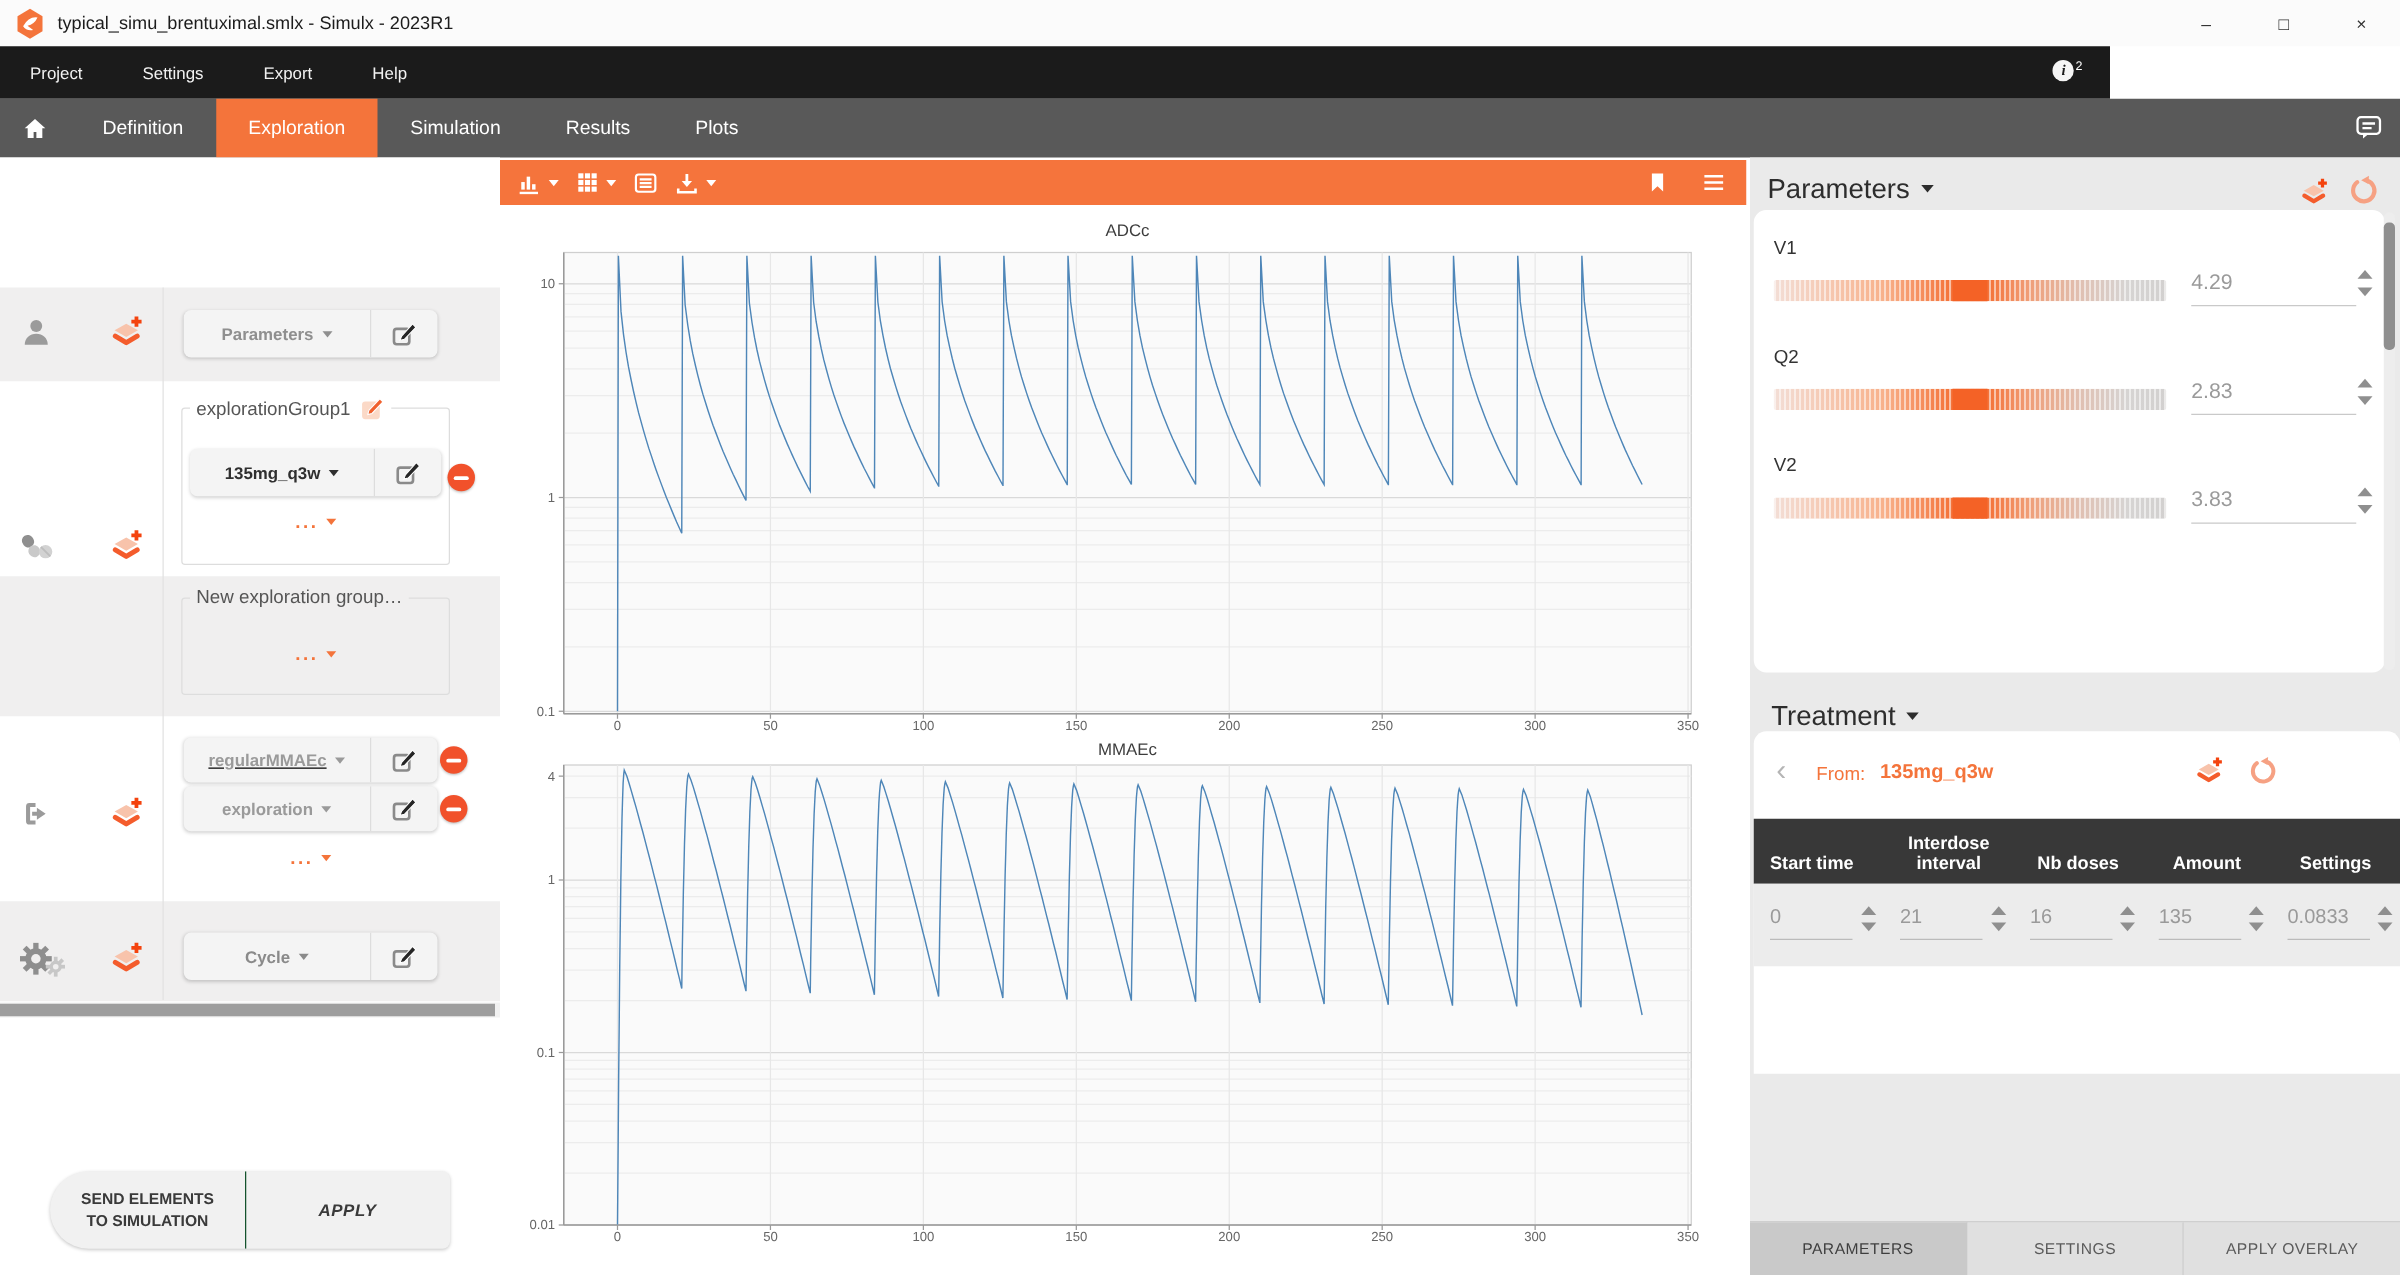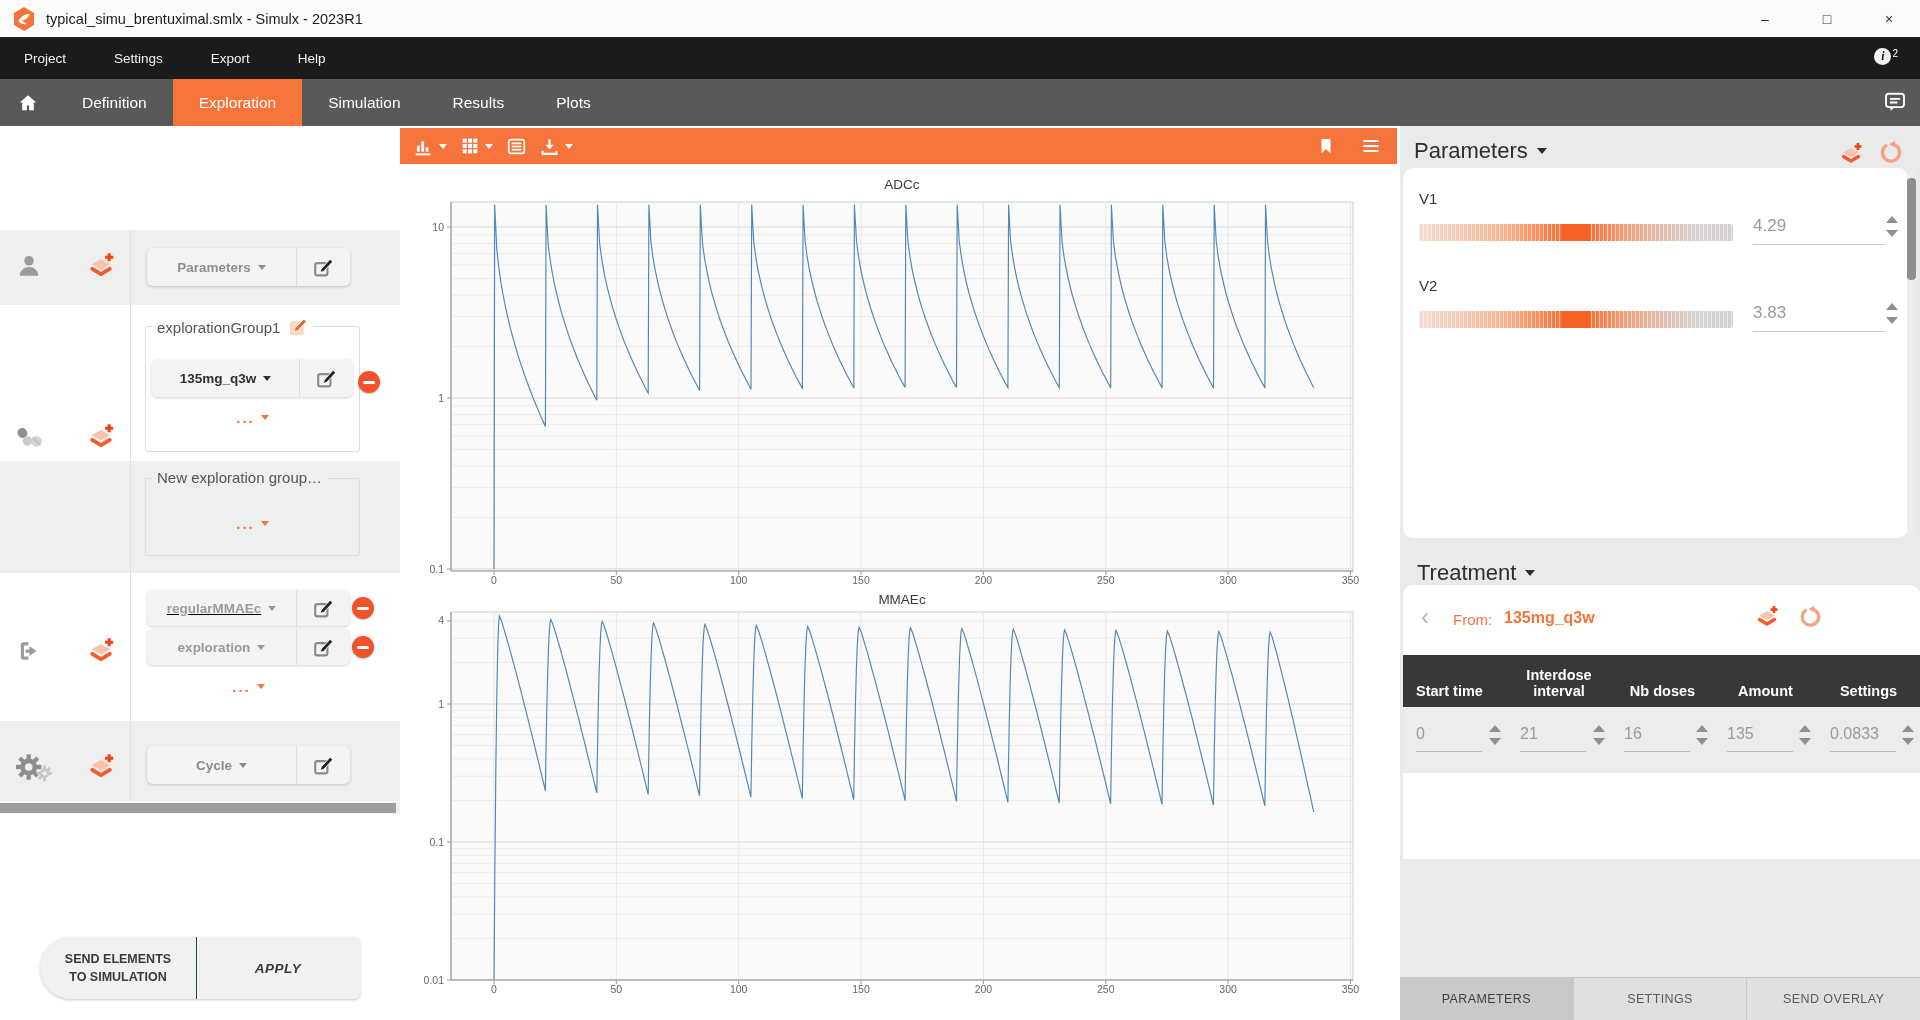--- a/index.html
+++ b/index.html
@@ -7,21 +7,21 @@
   #app{position:relative;width:1920px;height:1020px;background:#fff;overflow:hidden;padding-left:24px;}
 
   
   #titlebar{position:absolute;left:0;top:0;width:1920px;height:37px;background:#fbfbfb;display:flex;align-items:center;}
   #titlebar .logo{margin-left:12px;width:24px;height:26px;}
   #titlebar .wtitle{margin-left:10px;font-size:14.5px;color:#1c1c1c;}
   #wincontrols{position:absolute;right:0;top:0;height:37px;display:flex;}
   #wincontrols span{width:62px;height:37px;display:flex;align-items:center;justify-content:center;font-size:14px;color:#333;}
 
   
-  #menubar{position:absolute;left:0;top:37px;width:1920px;height:42px;background:#1b1b1b;display:flex;align-items:center;}
+  #menubar{position:absolute;left:0;top:37px;width:1688px;height:42px;background:#1b1b1b;display:flex;align-items:center;}
   #menubar .mitem{color:#f2f2f2;font-size:13.5px;padding:0 24px;height:42px;display:flex;align-items:center;cursor:default;}
   #menubar .info{position:absolute;right:22px;top:11px;display:flex;align-items:flex-start;}
   #menubar .info .circ{width:17px;height:17px;border-radius:50%;background:#f5f5f5;color:#1b1b1b;font-size:12px;font-weight:bold;display:flex;align-items:center;justify-content:center;font-family:"Liberation Serif",serif;font-style:italic;}
   #menubar .info .cnt{color:#fff;font-size:10px;margin-left:1px;}
 
   
   #tabbar{position:absolute;left:0;top:79px;width:1920px;height:47px;background:#595959;display:flex;align-items:stretch;}
   #tabbar .home{width:56px;display:flex;align-items:center;justify-content:center;}
   #tabbar .tab{padding:0 26px;display:flex;align-items:center;color:#fff;font-size:15.5px;cursor:default;}
   #tabbar .tab.active{background:#f4743b;}
@@ -573,20 +573,31 @@
         <div class="slider">
             <div class="handle"></div>
           </div>
         <div class="pvalue"><span>4.29</span></div>
         <div class="spinners" style="right:10px;top:36px;">
             <span class="sp-up"></span>
             <span class="sp-dn"></span>
           </div>
       </div>
 
+      <div class="param-row">
+        <span class="plabel">Q2</span>
+        <div class="slider">
+            <div class="handle"></div>
+          </div>
+        <div class="pvalue"><span>2.83</span></div>
+        <div class="spinners" style="right:10px;top:36px;">
+            <span class="sp-up"></span>
+            <span class="sp-dn"></span>
+          </div>
+      </div>
 
       <div class="param-row">
         <span class="plabel">V2</span>
         <div class="slider">
             <div class="handle"></div>
           </div>
         <div class="pvalue"><span>3.83</span></div>
         <div class="spinners" style="right:10px;top:36px;">
             <span class="sp-up"></span>
             <span class="sp-dn"></span>
@@ -663,17 +674,17 @@
               <span class="sp-up"></span>
               <span class="sp-dn"></span>
             </span>
         </span>
       </div>
     </div>
 
     <div id="rtabs">
       <span class="rtab active">PARAMETERS</span>
       <span class="rtab">SETTINGS</span>
-      <span class="rtab">SEND OVERLAY</span>
+      <span class="rtab">APPLY OVERLAY</span>
     </div>
   </div>
 
 </div>
 
 </body></html>

